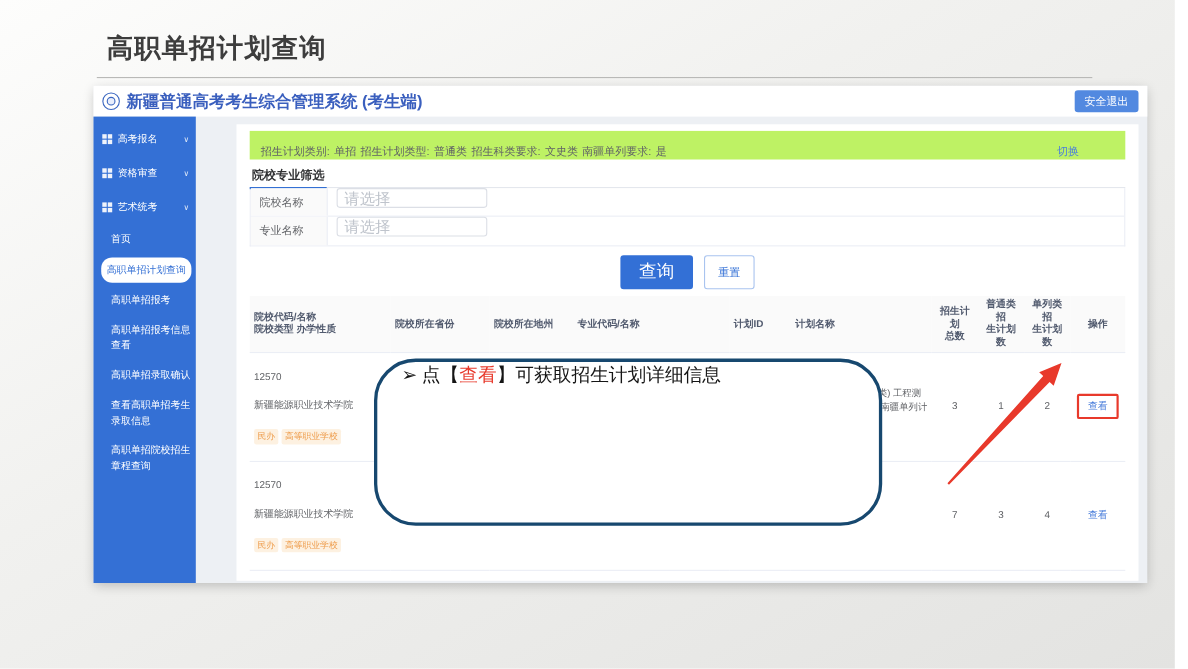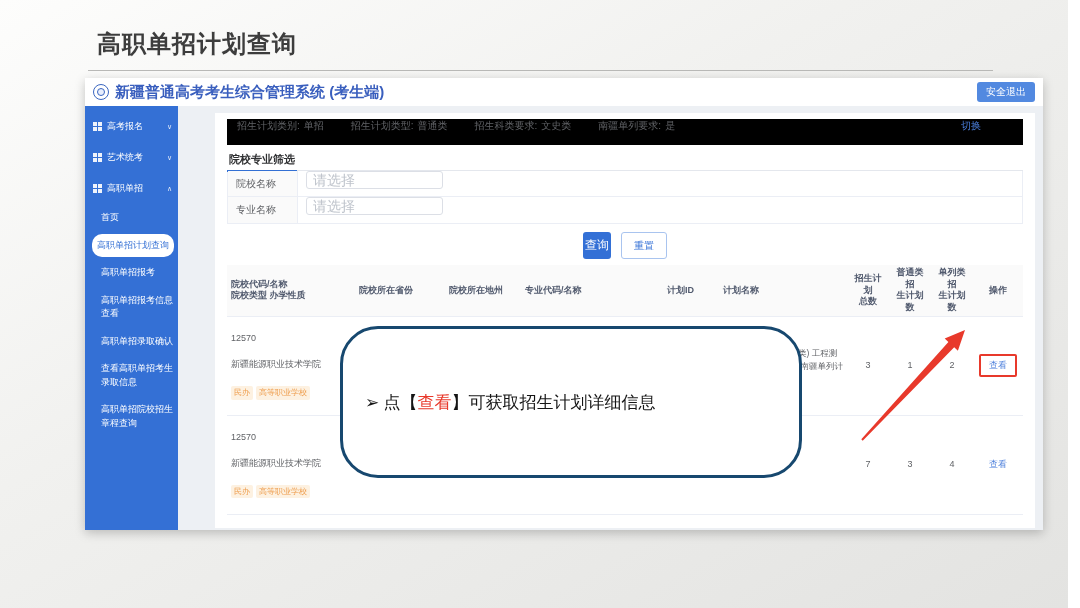--- a/index.html
+++ b/index.html
@@ -41,42 +41,42 @@
   .chev { margin-left:auto; font-size:7px; opacity:.85; }
   .sub-item { padding:7px 4px 7px 16px; font-size:9px; line-height:1.5; cursor:pointer; }
   .sub-item.active { background:#fff; color:#3470d5; border-radius:10px; margin:2px 4px 2px 7px;
                      padding:5px 2px; text-align:center; }
 
   
   .main { flex:1; position:relative; }
   .panel { position:absolute; left:37px; top:7px; width:820px; height:415px; background:#fff;
            padding:6px 12px; overflow:hidden; }
 
-  .filter-strip { height:26px; background:#000000; display:flex; align-items:flex-start;
-                  gap:27px; padding:0 10px; font-size:10px; color:#606266; }
+  .filter-strip { height:26px; background:#bef264; display:flex; align-items:flex-end;
+                  gap:4px; padding:0 10px; font-size:10px; color:#606266; }
   .filter-pair { white-space:nowrap; }
   .filter-pair b { font-weight:normal; margin-right:4px; }
   .switch-link { margin-left:auto; margin-right:32px; color:#4a7edb; font-size:10px; cursor:pointer; }
 
   .tab-bar { margin-top:4px; border-bottom:1px solid #e4e7ed; height:22px; }
   .tab { display:inline-block; font-size:11px; font-weight:bold; color:#303133;
          padding:3px 2px; border-bottom:2px solid #3370d4; cursor:pointer;font-family:Liberation Mono, monospace; }
 
   .form-grid { border:1px solid #ebeef5; border-top:none; }
   .form-row { display:flex; align-items:flex-start; height:26px; border-bottom:1px solid #ebeef5; }
   .form-row:last-child { border-bottom:none; }
   .form-label { width:70px; align-self:stretch; background:#fafafa; border-right:1px solid #ebeef5;
                 font-size:10px; color:#606266; display:flex; align-items:center; padding-left:8px; }
   .form-input { margin-left:8px; width:137px; height:18px; border:1px solid #dcdfe6; border-radius:3px;
                 font-size:14px; padding:0 6px; color:#606266; outline:none; }
   .form-input::placeholder { color:#bfc4cc; }
 
   .btn-row { display:flex; justify-content:center; gap:10px; margin:8px 0 6px; }
   .btn-primary { background:#3370d6; color:#fff; border:none; border-radius:3px;
-                 font-size:12px; padding:5px 2px; cursor:pointer; }
+                 font-size:16px; padding:5px 17px; cursor:pointer; }
   .btn-outline { background:#fff; color:#3370d6; border:1px solid #a9c4ef; border-radius:3px;
                  font-size:10px; padding:4px 12px; cursor:pointer; }
 
   table { width:100%; border-collapse:collapse; table-layout:fixed; font-size:9px; color:#606266; }
   thead tr { height:30px; background:#fafafa; }
   th { font-weight:bold; color:#515a6e; text-align:left; padding:2px 4px;
        white-space:pre-line; line-height:1.3; vertical-align:middle; }
   th.center, td.center { text-align:center; }
   tbody tr { height:46px; }
   td { padding:2px 4px; border-top:1px solid #ebeef5; vertical-align:middle;
@@ -85,21 +85,21 @@
   .school-name { color:#606266; }
   .tag { display:inline-block; background:#fdf1e1; color:#ee9c4b; font-size:8px;
          padding:1px 3px; margin:2px 3px 0 0; border-radius:2px; white-space:nowrap; }
   .link { color:#4a7edb; text-decoration:none; cursor:pointer; }
   .hl-box { display:inline-block; border:2px solid #e8392b; border-radius:2px; padding:3px 8px; }
   .plan-name { font-size:8.5px; }
 
   
   .callout { position:absolute; left:340px; top:326px; width:462px; height:152px;
              background:#fff; border:3px solid #17486f; border-radius:38px;
-             display:flex; align-items:center; padding-left:22px; z-index:5; }
+             display:flex; align-items:flex-start; padding-left:22px; z-index:5; }
   .callout-text { font-family:"Liberation Serif","DejaVu Serif",serif; font-size:17px; color:#151515; }
   .callout-red { color:#e8392b; }
   .arrow-svg { position:absolute; left:850px; top:320px; z-index:6; }
 </style>
 </head>
 <body>
 
 <div class="slide">
 
   <div class="page-title">高职单招计划查询</div>
@@ -122,29 +122,29 @@
           <span class="grid-icon">
               <i></i>
             </span>
           <span>高考报名</span>
           <span class="chev">∨</span>
         </div>
         <div class="side-item">
           <span class="grid-icon">
               <i></i>
             </span>
-          <span>艺术统考</span>
+          <span>资格审查</span>
           <span class="chev">∨</span>
         </div>
         <div class="side-item">
           <span class="grid-icon">
               <i></i>
             </span>
-          <span>高职单招</span>
-          <span class="chev">∧</span>
+          <span>艺术统考</span>
+          <span class="chev">∨</span>
         </div>
         <div class="sub-item">首页</div>
         <div class="sub-item active">高职单招计划查询</div>
         <div class="sub-item">高职单招报考</div>
         <div class="sub-item">高职单招报考信息查看</div>
         <div class="sub-item">高职单招录取确认</div>
         <div class="sub-item">查看高职单招考生录取信息</div>
         <div class="sub-item">高职单招院校招生章程查询</div>
       </aside>
 

